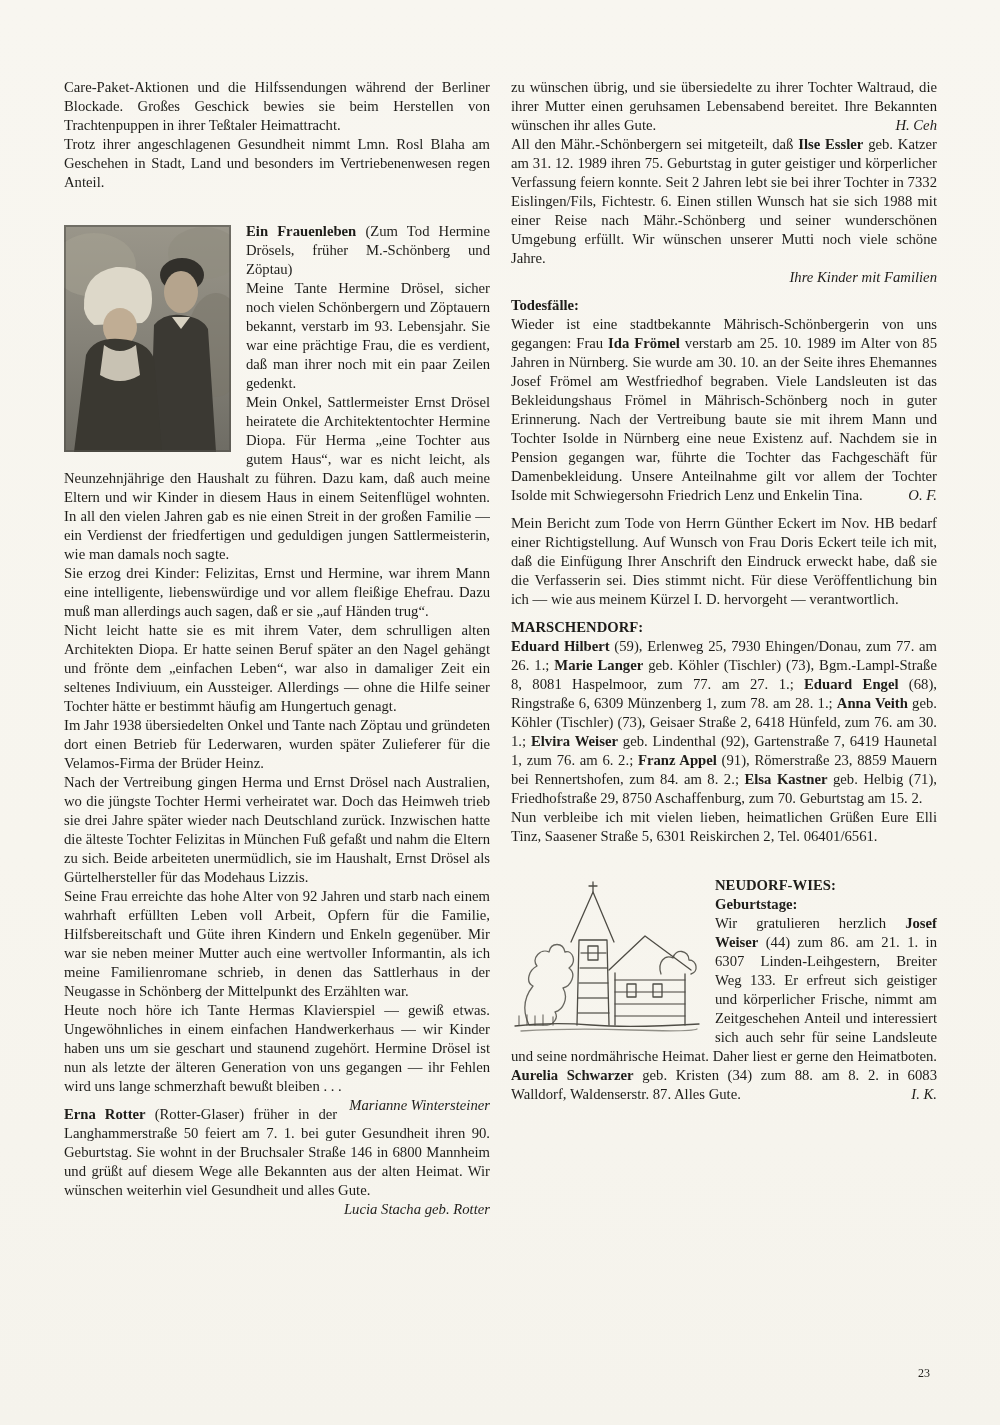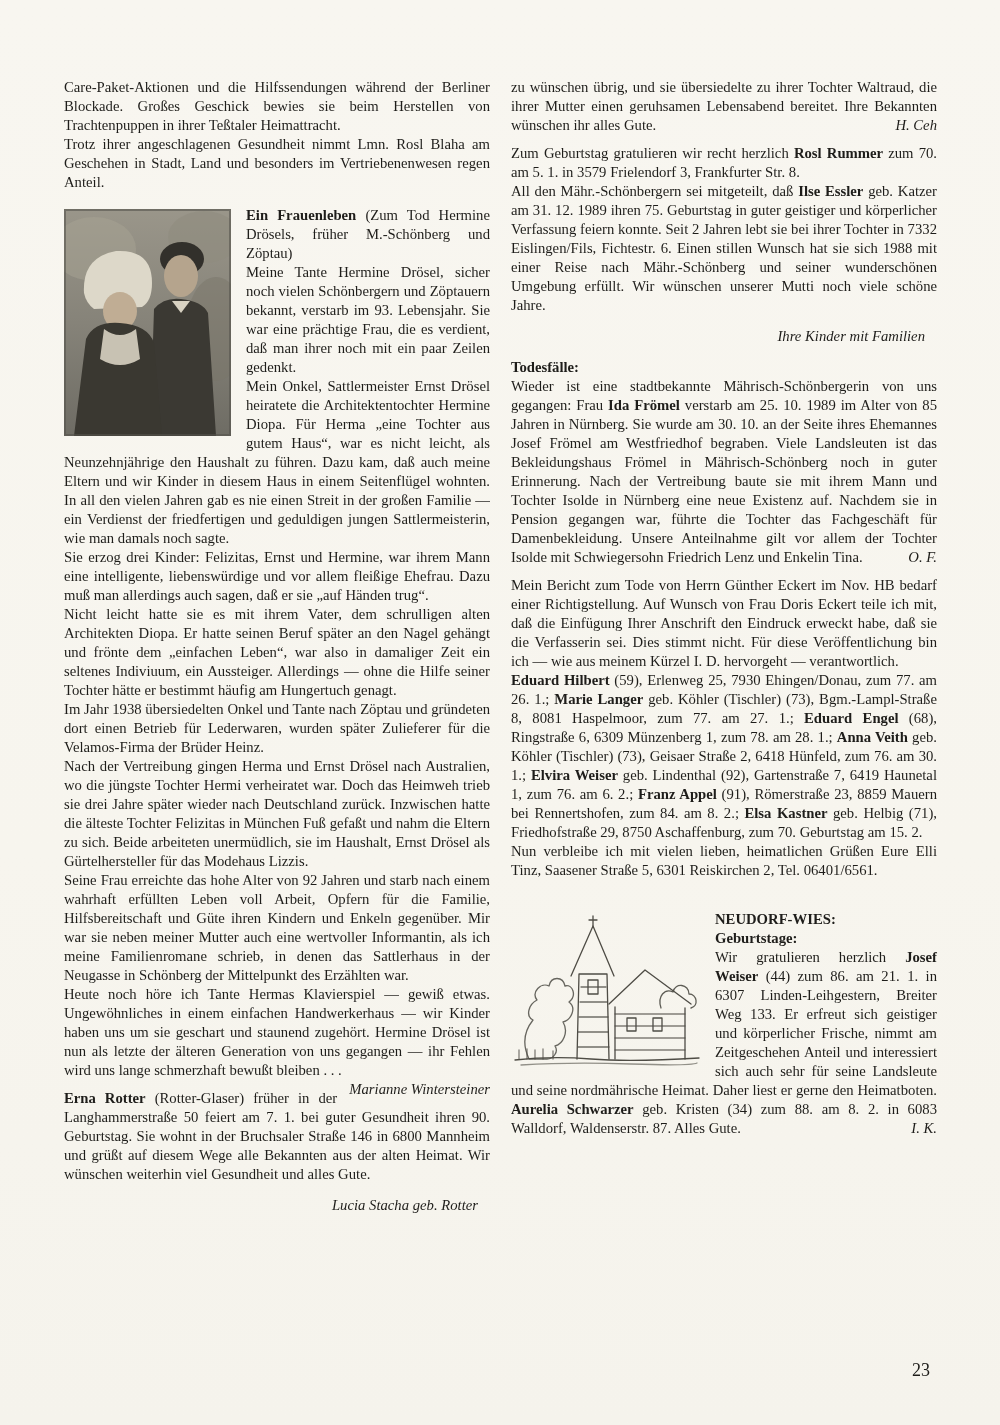--- a/index.html
+++ b/index.html
@@ -15,37 +15,37 @@
   }
   .columns{
     position:absolute;left:64px;top:78px;width:873px;
     display:flex;gap:21px;
   }
   .col{width:426px;font-size:14.7px;line-height:19px;text-align:justify;}
   .para{margin:0;}
   .para.gap{margin-top:9px;}
   .b{font-weight:bold;}
   .sig-inline{float:right;font-style:italic;padding-left:12px;}
-  .sig-line{margin:12px;text-align:right;font-style:italic;}
-  .article{margin-top:14px;}
+  .sig-line{margin:0;text-align:right;font-style:italic;}
+  .article{margin-top:30px;}
   .neudorf{margin-top:30px;}
   figure{margin:0;padding:0;}
   .photo-fig{
     float:left;width:167px;height:227px;
     margin:3px 15px 4px 0;
     background:#7d7a72;
     box-shadow:0 0 0 1px #8a867c inset;
   }
   .church-fig{
     float:left;width:192px;height:160px;
     margin:2px 12px 2px 0;
   }
   .page-number{
     position:absolute;right:70px;bottom:44px;
-    font-size:18px;color:#1e1d1a;
+    font-size:12px;color:#1e1d1a;
   }
 </style>
 </head>
 <body>
 
 <div class="page">
   <div class="columns">
 
     <div class="col">
       <div>
@@ -93,26 +93,26 @@
 
       <div>
           <p class="para gap"><span class="b">Erna Rotter</span><span> (Rotter-Glaser) früher in der Langhammerstraße 50 feiert am 7. 1. bei guter Gesundheit ihren 90. Geburtstag. Sie wohnt in der Bruchsaler Straße 146 in 6800 Mannheim und grüßt auf diesem Wege alle Bekannten aus der alten Heimat. Wir wünschen weiterhin viel Gesundheit und alles Gute.</span></p>
           <p class="sig-line"><span>Lucia Stacha geb. Rotter</span></p>
         </div>
     </div>
 
     <div class="col">
       <div>
           <p class="para"><span>zu wünschen übrig, und sie übersiedelte zu ihrer Tochter Waltraud, die ihrer Mutter einen geruhsamen Lebensabend bereitet. Ihre Bekannten wünschen ihr alles Gute.</span><span class="sig-inline">H. Ceh</span></p>
-          <p class="para gap"><span>Zum Geburtstag gratulieren wir recht herzlich </span><span class="b">Rosl Rummer</span><span> zum 70. am 5. 1. in 3579 Frielendorf 3, Frankfurter Str. 8.</span></p>
           <p class="para"><span>All den Mähr.-Schönbergern sei mitgeteilt, daß </span><span class="b">Ilse Essler</span><span> geb. Katzer am 31. 12. 1989 ihren 75. Geburtstag in guter geistiger und körperlicher Verfassung feiern konnte. Seit 2 Jahren lebt sie bei ihrer Tochter in 7332 Eislingen/Fils, Fichtestr. 6. Einen stillen Wunsch hat sie sich 1988 mit einer Reise nach Mähr.-Schönberg und seiner wunderschönen Umgebung erfüllt. Wir wünschen unserer Mutti noch viele schöne Jahre.</span></p>
           <p class="sig-line"><span>Ihre Kinder mit Familien</span></p>
           <p class="para gap"><span class="b">Todesfälle:</span></p>
           <p class="para"><span>Wieder ist eine stadtbekannte Mährisch-Schönbergerin von uns gegangen: Frau </span><span class="b">Ida Frömel</span><span> verstarb am 25. 10. 1989 im Alter von 85 Jahren in Nürnberg. Sie wurde am 30. 10. an der Seite ihres Ehemannes Josef Frömel am Westfriedhof begraben. Viele Landsleuten ist das Bekleidungshaus Frömel in Mährisch-Schönberg noch in guter Erinnerung. Nach der Vertreibung baute sie mit ihrem Mann und Tochter Isolde in Nürnberg eine neue Existenz auf. Nachdem sie in Pension gegangen war, führte die Tochter das Fachgeschäft für Damenbekleidung. Unsere Anteilnahme gilt vor allem der Tochter Isolde mit Schwiegersohn Friedrich Lenz und Enkelin Tina.</span><span class="sig-inline">O. F.</span></p>
           <p class="para gap"><span>Mein Bericht zum Tode von Herrn Günther Eckert im Nov. HB bedarf einer Richtigstellung. Auf Wunsch von Frau Doris Eckert teile ich mit, daß die Einfügung Ihrer Anschrift den Eindruck erweckt habe, daß sie die Verfasserin sei. Dies stimmt nicht. Für diese Veröffentlichung bin ich — wie aus meinem Kürzel I. D. hervorgeht — verantwortlich.</span></p>
+          <p class="para gap"><span class="b">MARSCHENDORF:</span></p>
           <p class="para"><span class="b">Eduard Hilbert</span><span> (59), Erlenweg 25, 7930 Ehingen/Donau, zum 77. am 26. 1.; </span><span class="b">Marie Langer</span><span> geb. Köhler (Tischler) (73), Bgm.-Lampl-Straße 8, 8081 Haspelmoor, zum 77. am 27. 1.; </span><span class="b">Eduard Engel</span><span> (68), Ringstraße 6, 6309 Münzenberg 1, zum 78. am 28. 1.; </span><span class="b">Anna Veith</span><span> geb. Köhler (Tischler) (73), Geisaer Straße 2, 6418 Hünfeld, zum 76. am 30. 1.; </span><span class="b">Elvira Weiser</span><span> geb. Lindenthal (92), Gartenstraße 7, 6419 Haunetal 1, zum 76. am 6. 2.; </span><span class="b">Franz Appel</span><span> (91), Römerstraße 23, 8859 Mauern bei Rennertshofen, zum 84. am 8. 2.; </span><span class="b">Elsa Kastner</span><span> geb. Helbig (71), Friedhofstraße 29, 8750 Aschaffenburg, zum 70. Geburtstag am 15. 2.</span></p>
           <p class="para"><span>Nun verbleibe ich mit vielen lieben, heimatlichen Grüßen Eure Elli Tinz, Saasener Straße 5, 6301 Reiskirchen 2, Tel. 06401/6561.</span></p>
         </div>
 
       <div class="neudorf">
         <figure class="church-fig">
           <svg viewBox="0 0 192 160" width="192" height="160">
             <g fill="none" stroke="#4e4c45" stroke-width="1.3" stroke-linecap="round" stroke-linejoin="round">
               <path d="M4 148 Q40 144 80 147 T188 146"></path>
               <path d="M10 153 Q60 150 120 152 T186 151" opacity="0.6"></path>

